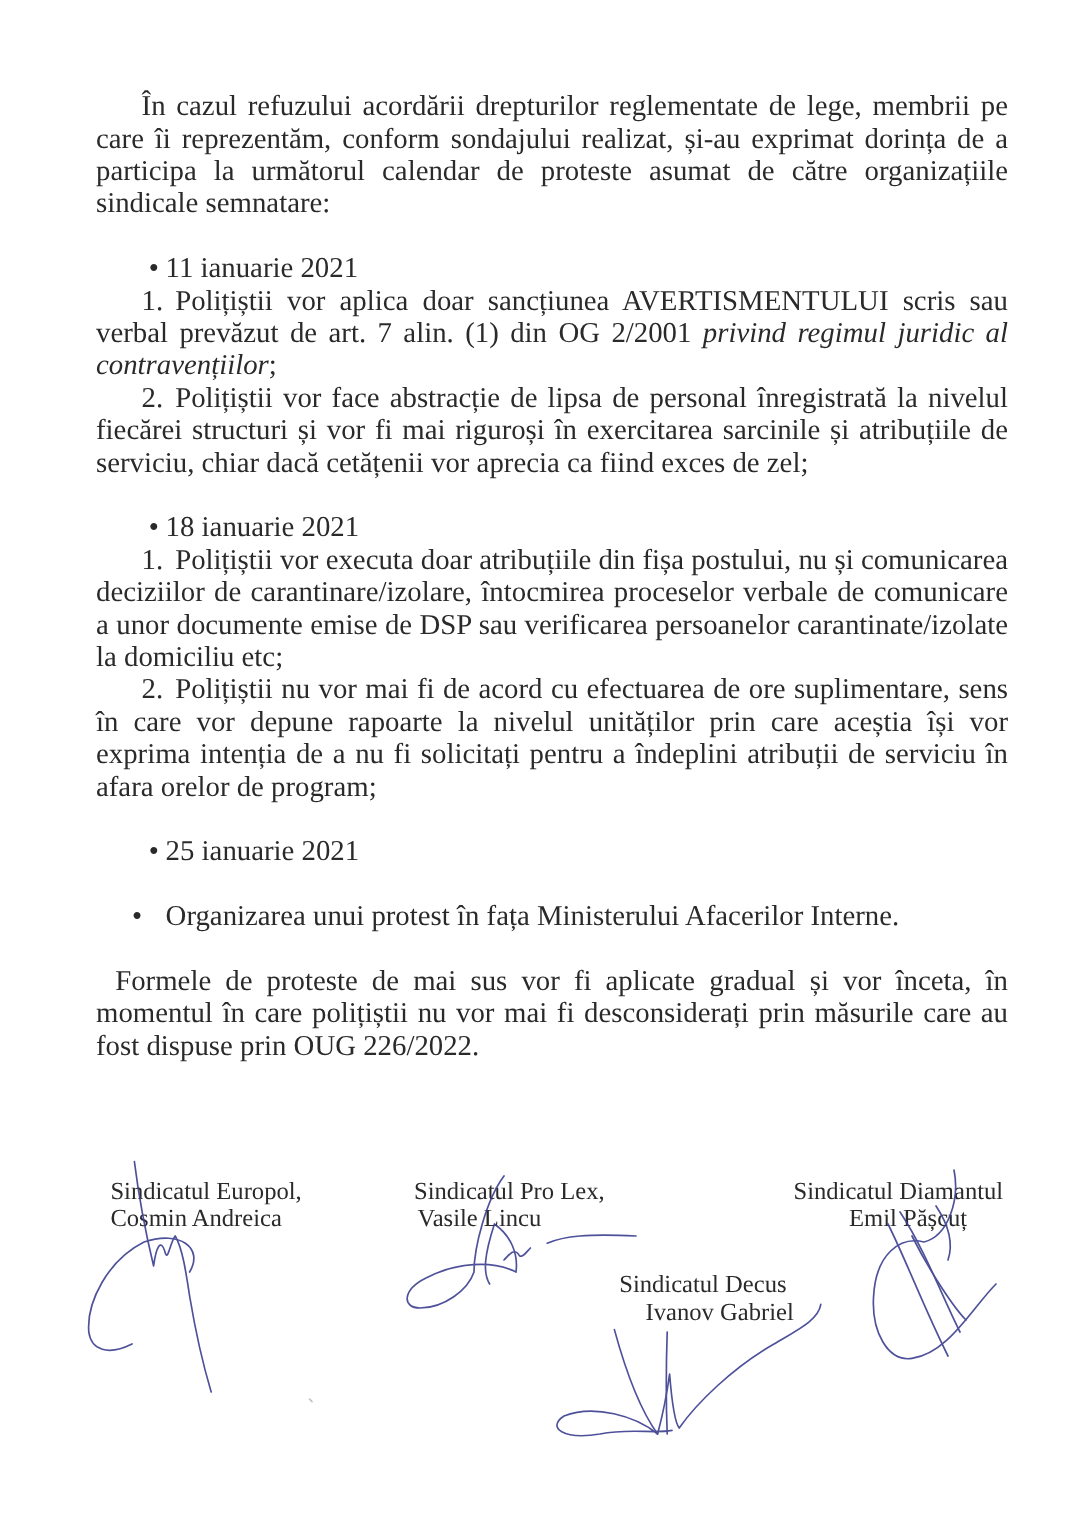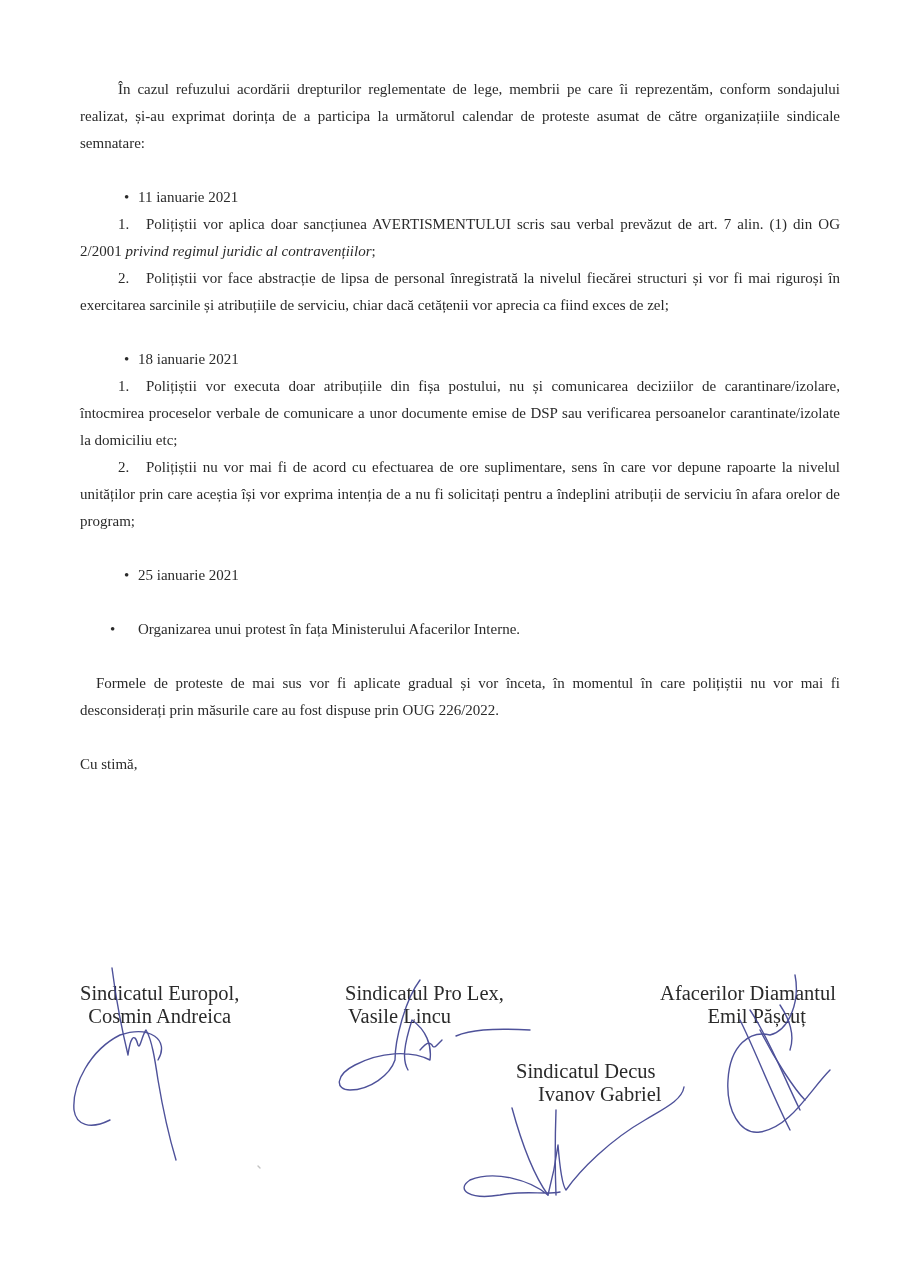--- a/index.html
+++ b/index.html
@@ -1,21 +1,21 @@
 <!DOCTYPE html>
 <html><head>
 <meta charset="utf-8">
 <style>
   html, body { margin: 0; padding: 0; background: #ffffff; }
   body {
     width: 905px; height: 1271px; position: relative; overflow: hidden;
     font-family: "Liberation Serif", "DejaVu Serif", serif;
     color: #2a2a2a;
   }
-  .page { position: absolute; left: 80px; top: 76px; width: 760px; font-size: 15px; line-height: 27px; }
+  .page { position: absolute; left: 80px; top: 76px; width: 760px; font-size: 24px; line-height: 27px; }
   .p { margin: 0; text-align: justify; }
   .indent { text-indent: 38px; }
   .bullet-line { position: relative; padding-left: 58px; margin: 0; }
   .bullet-line .dot { position: absolute; left: 44px; top: 0; }
   .gap-l { height: 27px; }
   .num-item { margin: 0; text-align: justify; text-indent: 38px; }
   .num-item .n { display: inline-block; width: 28px; text-indent: 0; }
   em { }
   .small-indent { text-indent: 6px; }
   .org-line { margin: 0; }
@@ -73,35 +73,34 @@
     <span class="dot" style="left:30px;">•</span>
     <span>Organizarea unui protest în fața Ministerului Afacerilor Interne.</span>
   </p>
 
   <div class="gap-l"></div>
 
   <p class="p small-indent" style="text-indent:16px;">Formele de proteste de mai sus vor fi aplicate gradual și vor înceta, în momentul în care polițiștii nu vor mai fi desconsiderați prin măsurile care au fost dispuse prin OUG 226/2022.</p>
 
   <div class="gap-l"></div>
 
-  <p class="p">Cu stimă,</p>
 </div>
 
-<div class="sig-block" style="left:80px; top:982px;text-align:center;">
+<div class="sig-block" style="left:92px; top:982px;">
   <div class="org-line">Sindicatul Europol,</div>
   <div class="org-line">Cosmin Andreica</div>
 </div>
 
 <div class="sig-block" style="left:345px; top:982px;">
   <div class="org-line">Sindicatul Pro Lex,</div>
   <div class="org-line" style="padding-left:3px;">Vasile Lincu</div>
 </div>
 
 <div class="sig-block" style="left:636px; top:982px; text-align:right; width:200px;">
-  <div class="org-line">Afacerilor Diamantul</div>
+  <div class="org-line">Sindicatul Diamantul</div>
   <div class="org-line" style="padding-right:30px;">Emil Pășcuț</div>
 </div>
 
 <div class="sig-block" style="left:516px; top:1060px;">
   <div class="org-line">Sindicatul Decus</div>
   <div class="org-line" style="padding-left:22px;">Ivanov Gabriel</div>
 </div>
 
 <div class="signatures">
   <svg width="905" height="1271" viewBox="0 0 905 1271" fill="none" stroke="#3b3f8f" stroke-width="1.4" stroke-linecap="round" stroke-linejoin="round">

